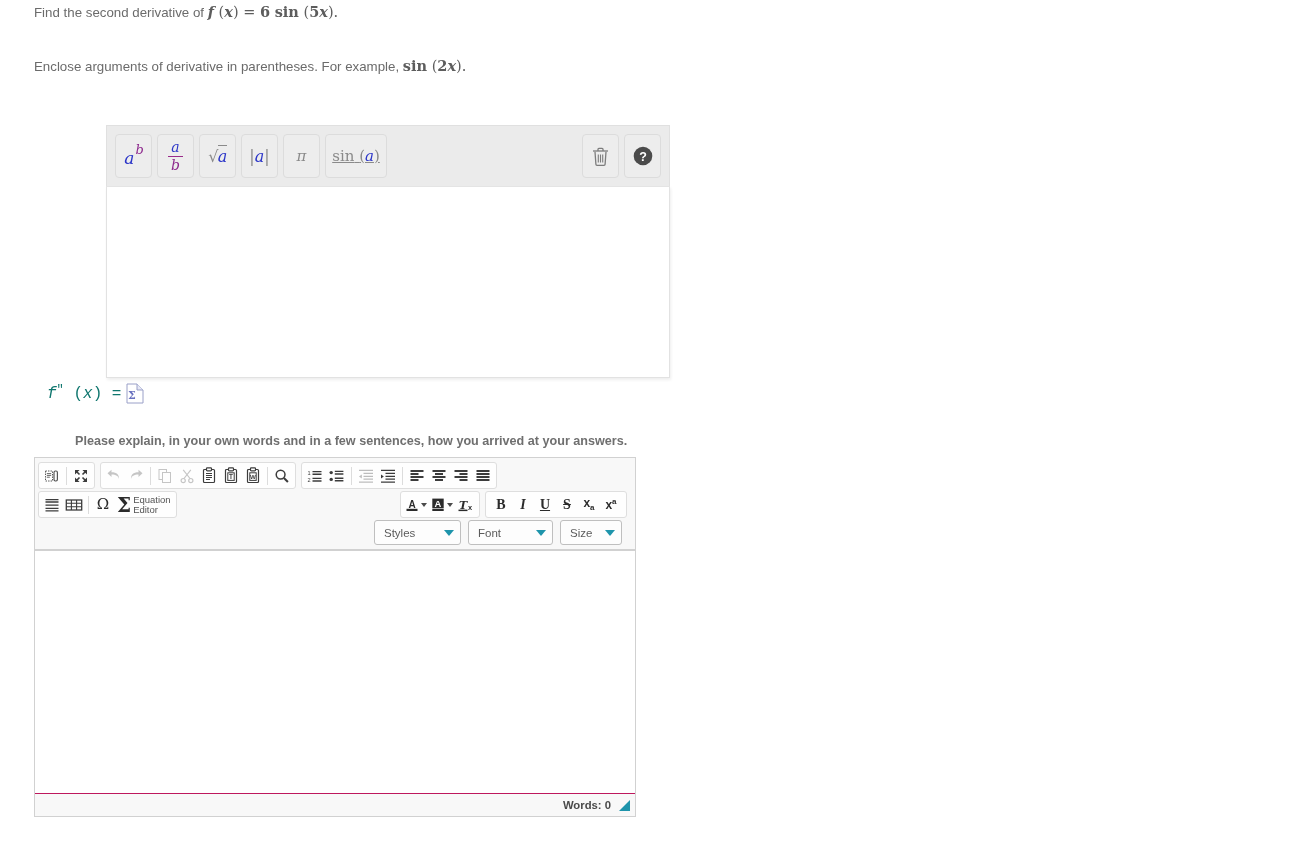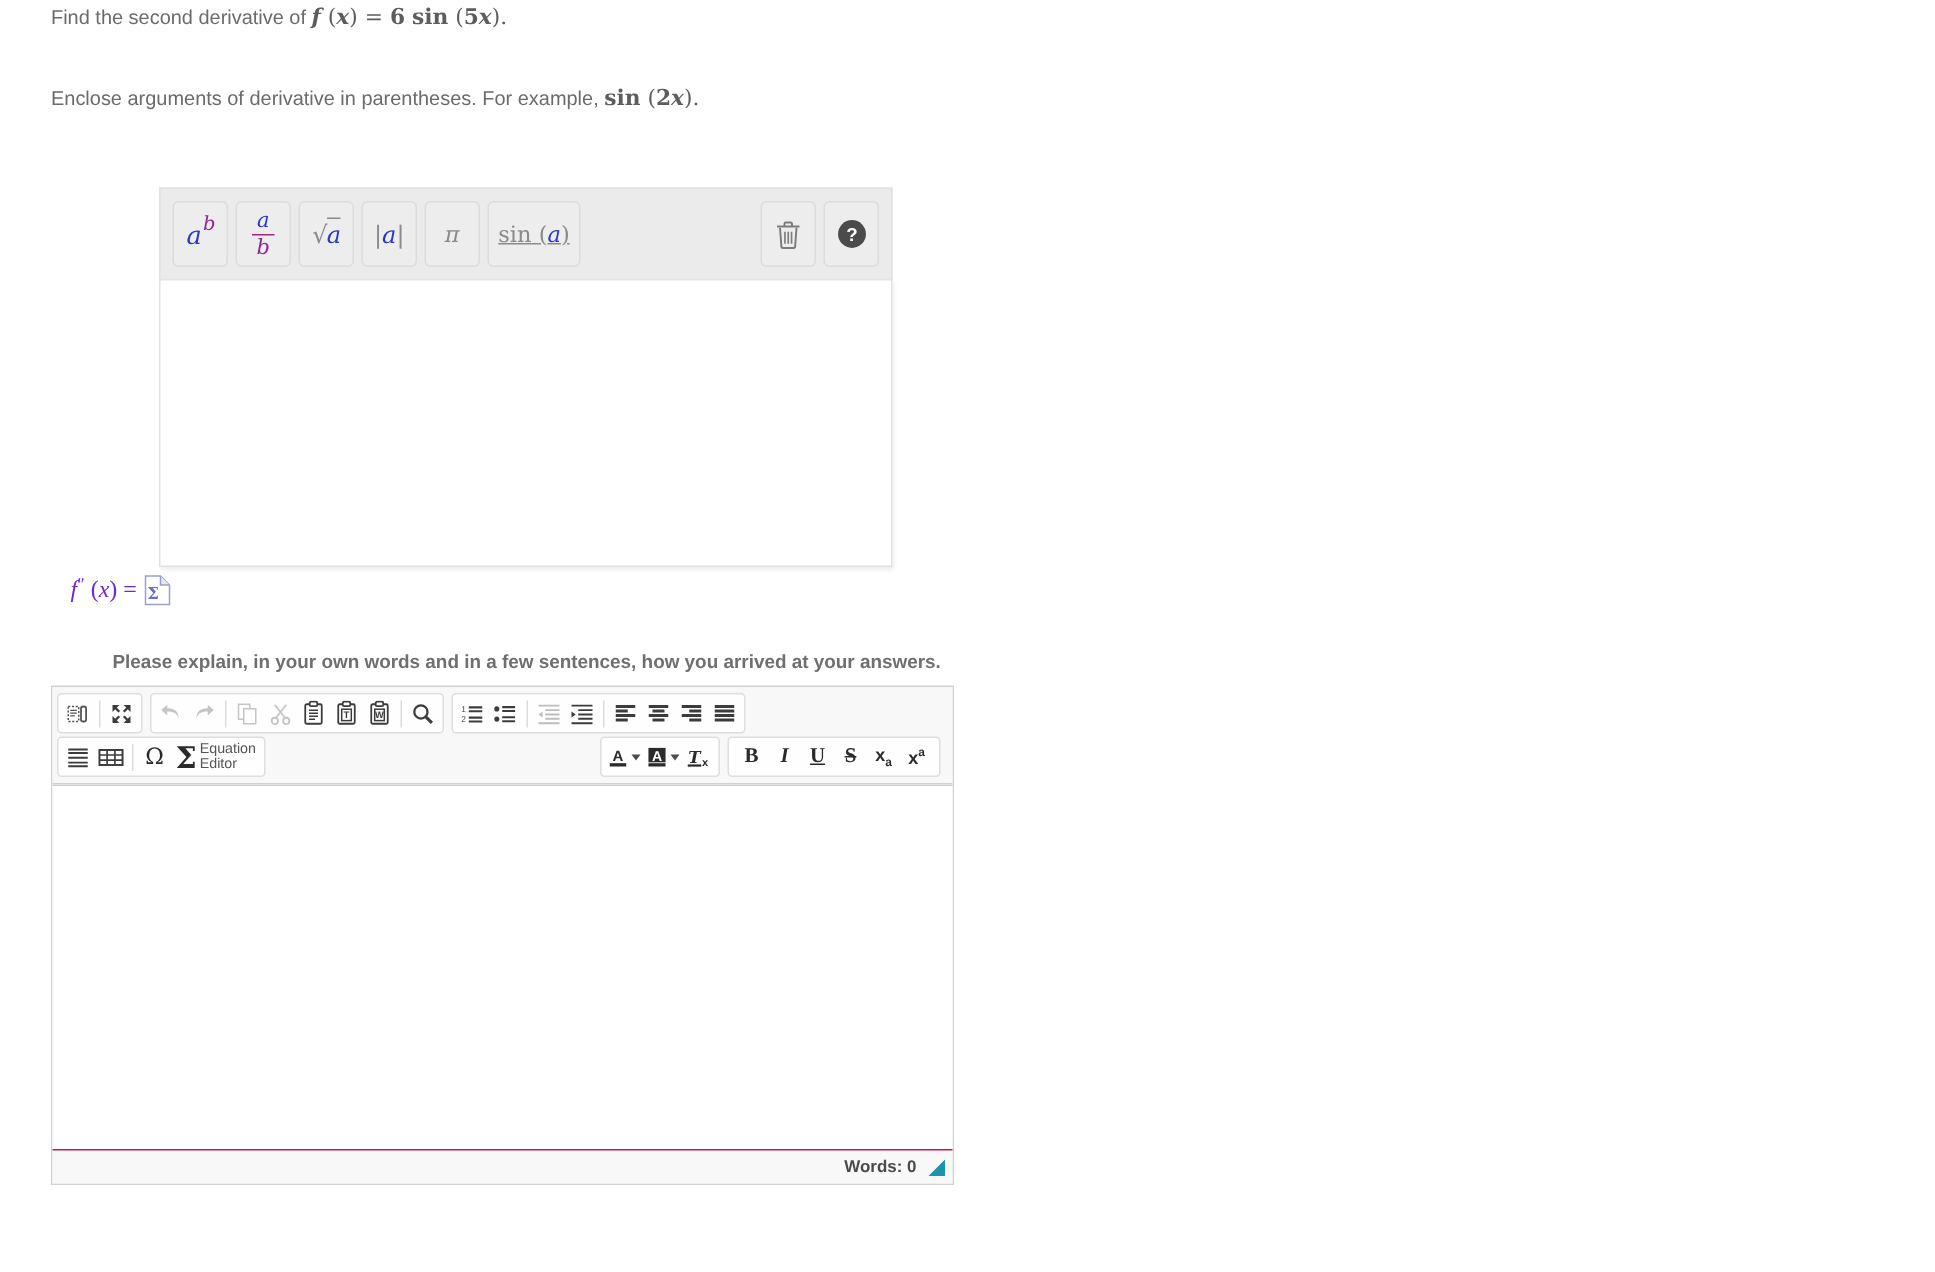--- a/index.html
+++ b/index.html
@@ -30,21 +30,21 @@
   }
   .mathtext .up { font-style: normal; }
   .mathtext .bld { font-weight: bold; font-style: normal; }
   .mathtext .bldi { font-weight: bold; font-style: italic; }
 
   
   #math-widget {
     position: absolute;
     left: 106px;
     top: 125px;
-    width: 489px;
+    width: 564px;
   }
   #math-toolbar {
     background: #ebebeb;
     border: 1px solid #e0e0e0;
     border-bottom: none;
     padding: 7px 8px;
     display: flex;
     align-items: center;
     height: 61px;
   }
@@ -104,24 +104,24 @@
   
   #answer-line {
     position: absolute;
     left: 47px;
     top: 383px;
     display: flex;
     align-items: center;
     gap: 5px;
   }
   #answer-label {
-    font-family: Liberation Serif, serif;
+    font-family: Liberation Mono, monospace;
     font-style: italic;
     font-size: 16px;
-    color: #6d28d9;
+    color: #0f766e;
     white-space: nowrap;
   }
   #answer-label .up { font-style: normal; }
   .broken-img {
     width: 18px; height: 21px;
     position: relative;
     display: inline-block;
   }
 
   
@@ -518,20 +518,34 @@
         </div>
         <div class="ck-btn">
           <span style="font-family:'Liberation Sans',sans-serif;font-size:12px;font-weight:bold;color:#2b2b2b;">x<sub style="font-size:8px;">a</sub></span>
         </div>
         <div class="ck-btn">
           <span style="font-family:'Liberation Sans',sans-serif;font-size:12px;font-weight:bold;color:#2b2b2b;">x<sup style="font-size:8px;">a</sup></span>
         </div>
       </div>
     </div>
 
+    <div id="combo-row">
+      <div class="ck-combo" id="combo-styles">
+        <span>Styles</span>
+        <span class="caret-teal"></span>
+      </div>
+      <div class="ck-combo" id="combo-font">
+        <span>Font</span>
+        <span class="caret-teal"></span>
+      </div>
+      <div class="ck-combo" id="combo-size">
+        <span>Size</span>
+        <span class="caret-teal"></span>
+      </div>
+    </div>
   </div>
 
   <div id="ck-body"></div>
 
   <div id="ck-footer">
     <span id="word-count">Words: 0</span>
     <span id="resize-handle"></span>
   </div>
 </div>
 

